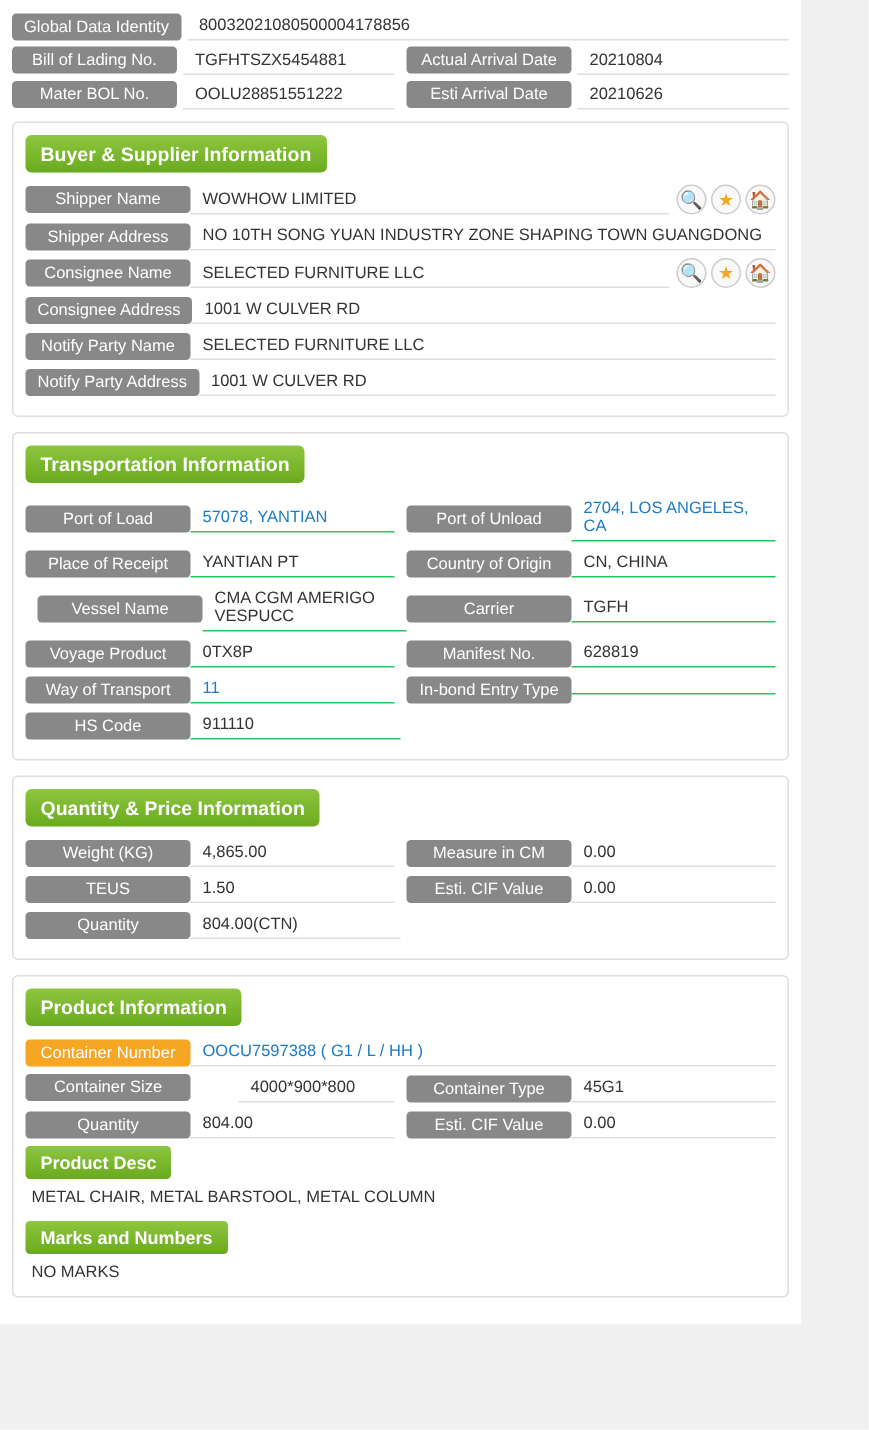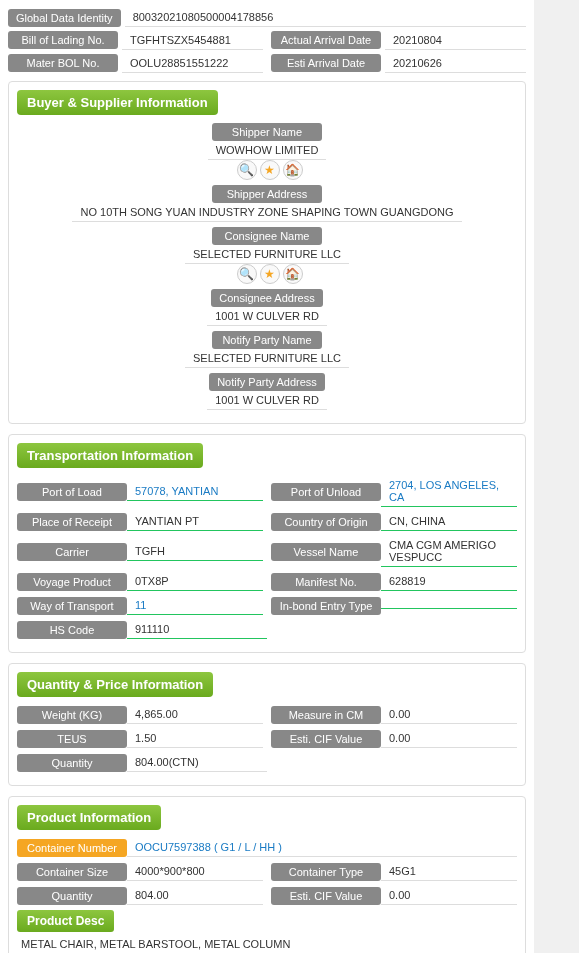--- a/index.html
+++ b/index.html
@@ -65,21 +65,20 @@
       border-radius: 4px;
       padding: 8px;
       margin-bottom: 10px;
     }
     
     .bs-row {
       display: flex;
       align-items: center;
       margin-bottom: 5px;
       position: relative;
-      flex-direction: column;
     }
     .bs-label {
       background: #888;
       color: #fff;
       padding: 3px 8px;
       border-radius: 3px;
       font-size: 11px;
       white-space: nowrap;
       min-width: 110px;
       text-align: center;
@@ -313,28 +312,28 @@
         <span class="trans-label">Place of Receipt</span>
         <span class="trans-value normal">YANTIAN PT</span>
       </div>
       <div style="display:flex;align-items:center;flex:1;margin-left:8px;">
         <span class="trans-label">Country of Origin</span>
         <span class="trans-value normal">CN, CHINA</span>
       </div>
     </div>
 
     <div class="trans-row">
+      <div style="display:flex;align-items:center;flex:1;margin-left:8px;">
+        <span class="trans-label">Vessel Name</span>
+        <span class="trans-value normal">CMA CGM AMERIGO VESPUCC</span>
+      </div>
       <div style="display:flex;align-items:center;flex:1;">
         <span class="trans-label">Carrier</span>
         <span class="trans-value normal">TGFH</span>
       </div>
-      <div style="display:flex;align-items:center;flex:1;margin-left:8px;">
-        <span class="trans-label">Vessel Name</span>
-        <span class="trans-value normal">CMA CGM AMERIGO VESPUCC</span>
-      </div>
     </div>
 
     <div class="trans-row">
       <div style="display:flex;align-items:center;flex:1;">
         <span class="trans-label">Voyage Product</span>
         <span class="trans-value normal">0TX8P</span>
       </div>
       <div style="display:flex;align-items:center;flex:1;margin-left:8px;">
         <span class="trans-label">Manifest No.</span>
         <span class="trans-value normal">628819</span>
@@ -401,21 +400,21 @@
     <div>
       <span class="section-header">Product Information</span>
     </div>
 
     <div class="qty-row">
       <button class="container-number-btn">Container Number</button>
       <span class="qty-value" style="color:#1a7bc4;">OOCU7597388 ( G1 / L / HH )</span>
     </div>
 
     <div class="qty-row">
-      <div style="display:flex;align-items:center;flex:1;">
+      <div style="display:flex;align-items:flex-start;flex:1;gap:32px;">
         <span class="qty-label">Container Size</span>
         <span class="qty-value">4000*900*800</span>
       </div>
       <div style="display:flex;align-items:center;flex:1;margin-left:8px;">
         <span class="qty-label">Container Type</span>
         <span class="qty-value">45G1</span>
       </div>
     </div>
 
     <div class="qty-row">

